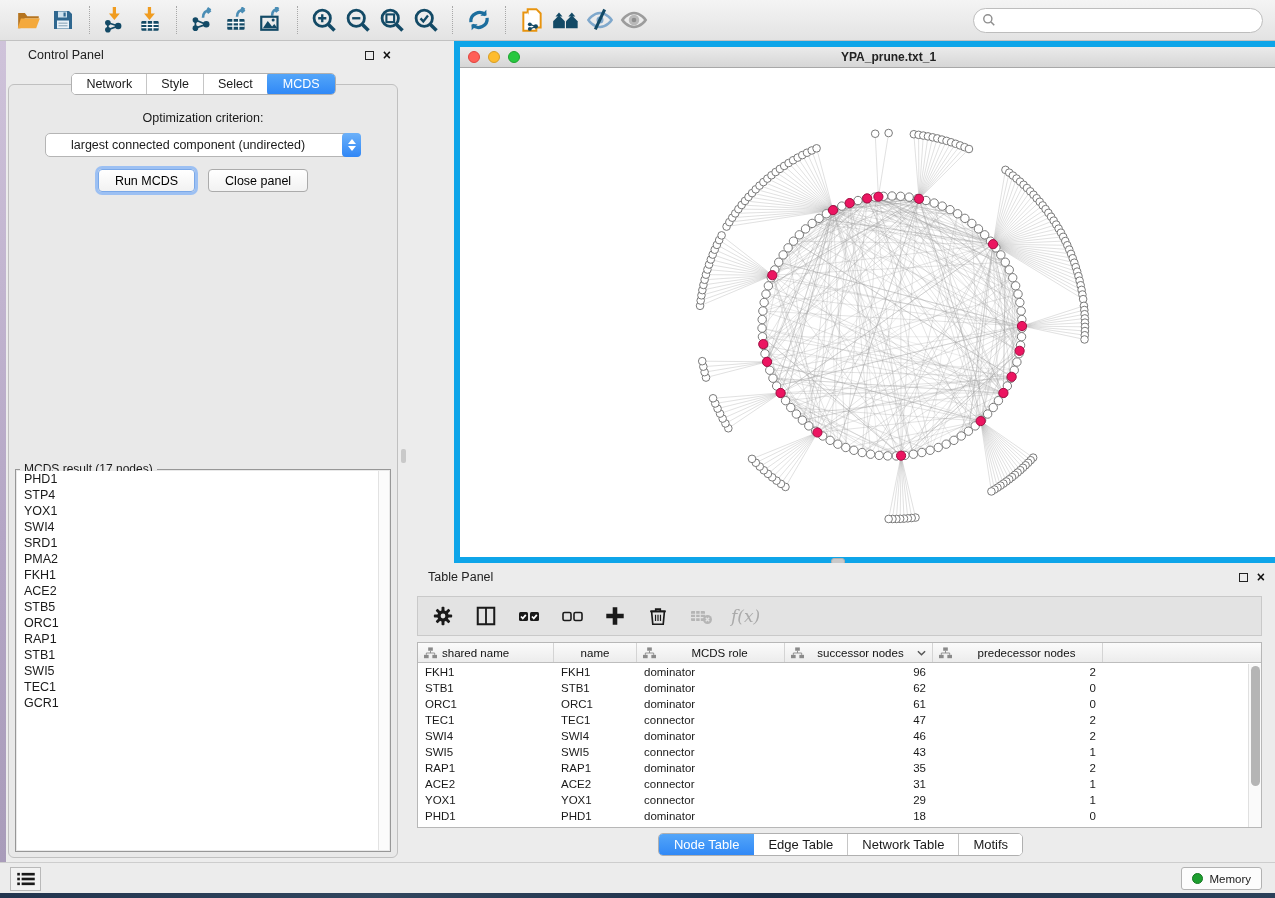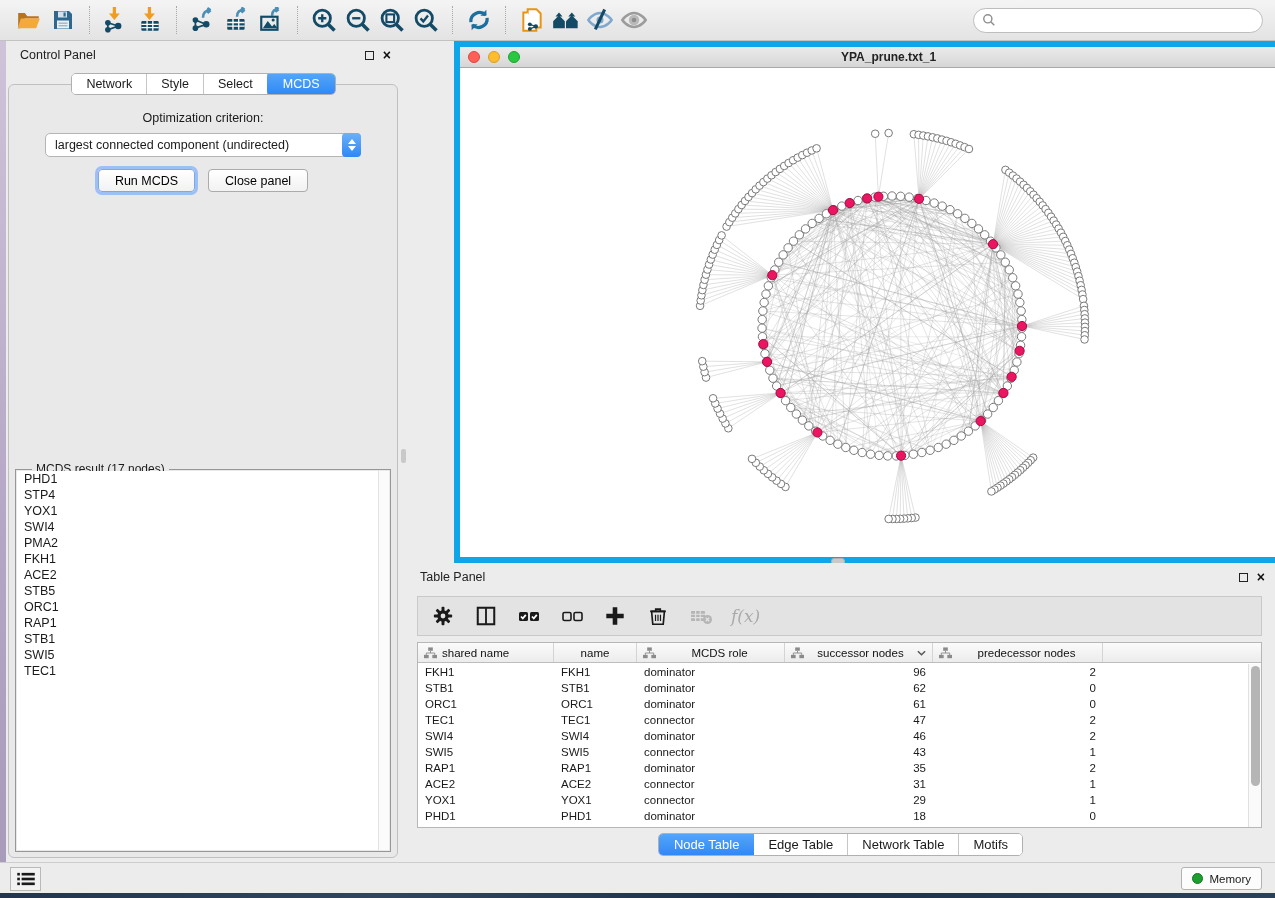--- a/index.html
+++ b/index.html
@@ -18,49 +18,49 @@
   .searchbox input { border:none; outline:none; flex:1; font-size:12px; background:transparent; margin-left:6px; font-family:"Liberation Sans",sans-serif; }
 
   
   .wp-left { position:absolute; left:0; top:41px; width:6px; height:821px;
     background:linear-gradient(180deg,#cfc3da,#b4a6c5 60%,#a99cba); }
   .wp-bottom { position:absolute; left:0; right:0; bottom:0; height:5px;
     background:linear-gradient(90deg,#22344e,#31465e 30%,#1d2f49 60%,#2b4059); }
 
   
   .control-panel { position:absolute; left:6px; top:41px; width:395px; height:821px; background:#ececec; }
-  .panel-titlebar { position:absolute; left:4px; top:0; right:0; height:28px; display:flex; align-items:center; padding:0 10px; }
+  .panel-titlebar { position:absolute; left:12px; top:0; right:0; height:28px; display:flex; align-items:center; padding:0 10px; }
   .panel-title { font-size:12.5px; color:#222; }
   .win-btns { margin-left:auto; display:flex; align-items:center; gap:9px; }
   .win-float { width:9px; height:9px; border:1.6px solid #222; display:inline-block; }
   .win-close { font-size:14px; font-weight:bold; color:#111; line-height:10px; }
 
   .cp-tabs { position:absolute; top:32px; left:0; right:0; display:flex; justify-content:center; z-index:3; }
   .seg { display:flex; border:1px solid #b0b0b0; border-radius:5px; background:#fff; overflow:hidden; height:22px; }
   .seg .tab { padding:0 14px; font-size:12.5px; display:flex; align-items:center; border-right:1px solid #c6c6c6; background:#fff; color:#1a1a1a; }
   .seg .tab:last-child { border-right:none; }
   .seg .tab.selected { background:linear-gradient(#55a7f9,#2f87f6); color:#fff; border-right:none; border-radius:4px; margin:-1px; padding:0 16px; }
 
   .cp-body { position:absolute; top:43px; left:2px; right:3px; bottom:4px;
     border:1px solid #c0c0c0; border-radius:6px; background:#e9e9e9; }
   .opt-label { position:absolute; top:26px; left:0; right:0; text-align:center; font-size:12.5px; }
   .combo { position:absolute; top:48px; left:36px; right:36px; height:24px; background:#fff;
     border:1px solid #b5b5b5; border-radius:5px; display:flex; align-items:center; font-size:12.5px; }
-  .combo .combo-text { flex:1; padding:0 9px; white-space:nowrap; overflow:hidden; }
+  .combo .combo-text { flex:1; padding:0 9px; white-space:nowrap; overflow:hidden;margin-left:16px; }
   .combo .stepper { width:19px; height:24px; margin:-1px; border-radius:4px;
     background:linear-gradient(#6cb1f9,#2f86f6); display:flex; flex-direction:column; align-items:center; justify-content:center; gap:2px; }
   .stepper .up { width:0; height:0; border-left:4px solid transparent; border-right:4px solid transparent; border-bottom:5px solid #fff; }
   .stepper .down { width:0; height:0; border-left:4px solid transparent; border-right:4px solid transparent; border-top:5px solid #fff; }
   .btn-row { position:absolute; top:84px; left:0; right:0; display:flex; justify-content:center; gap:13px; }
   .push-btn { height:23px; padding:0 16px; font-size:12.5px; background:linear-gradient(#ffffff,#f2f2f2);
     border:1px solid #ababab; border-radius:4px; font-family:"Liberation Sans",sans-serif; }
   .push-btn.focused { box-shadow:0 0 0 3px rgba(105,165,250,.6); border-color:#7aa8e8; }
 
   .mcds-group { position:absolute; left:6px; right:6px; top:384px; bottom:5px; border:1px solid #979797; }
-  .mcds-legend { position:absolute; top:-8px; left:16px; background:#e9e9e9; padding:0 4px; font-size:12px; }
+  .mcds-legend { position:absolute; top:-8px; left:4px; background:#e9e9e9; padding:0 4px; font-size:12px; }
   .mcds-list { position:absolute; inset:1px; background:#fff; overflow:hidden; }
   .mcds-scroll-gutter { position:absolute; top:0; bottom:0; right:0; width:11px; background:#fbfbfb; border-left:1px solid #e2e2e2; }
   .mcds-item { font-size:12.5px; line-height:16px; padding-left:7px; }
   .mcds-item:first-child { padding-top:4px; }
 
   
   .net-window { position:absolute; left:406px; top:41px; width:869px; height:522px;
     border:6px solid #0ea5e9; background:#fff;margin-left:48px; }
   .net-titlebar { position:absolute; left:0; top:0; right:0; height:21px;
     background:linear-gradient(#ebebeb,#d6d6d6); border-bottom:1px solid #a8a8a8;
@@ -334,29 +334,31 @@
       <button class="push-btn">Close panel</button>
     </div>
     <div class="mcds-group">
       <span class="mcds-legend">MCDS result (17 nodes)</span>
       <div class="mcds-list">
         <div class="mcds-scroll-gutter"></div>
       <div class="mcds-item">PHD1</div>
           <div class="mcds-item">STP4</div>
           <div class="mcds-item">YOX1</div>
           <div class="mcds-item">SWI4</div>
+          <div class="mcds-item">SRD1</div>
           <div class="mcds-item">PMA2</div>
           <div class="mcds-item">FKH1</div>
           <div class="mcds-item">ACE2</div>
           <div class="mcds-item">STB5</div>
           <div class="mcds-item">ORC1</div>
           <div class="mcds-item">RAP1</div>
           <div class="mcds-item">STB1</div>
           <div class="mcds-item">SWI5</div>
           <div class="mcds-item">TEC1</div>
+          <div class="mcds-item">GCR1</div>
         </div>
     </div>
   </div>
 </div>
 
 <div class="net-window">
   <div class="net-titlebar">
     <span class="traffic">
       <span class="light red"></span>
       <span class="light yellow"></span>

